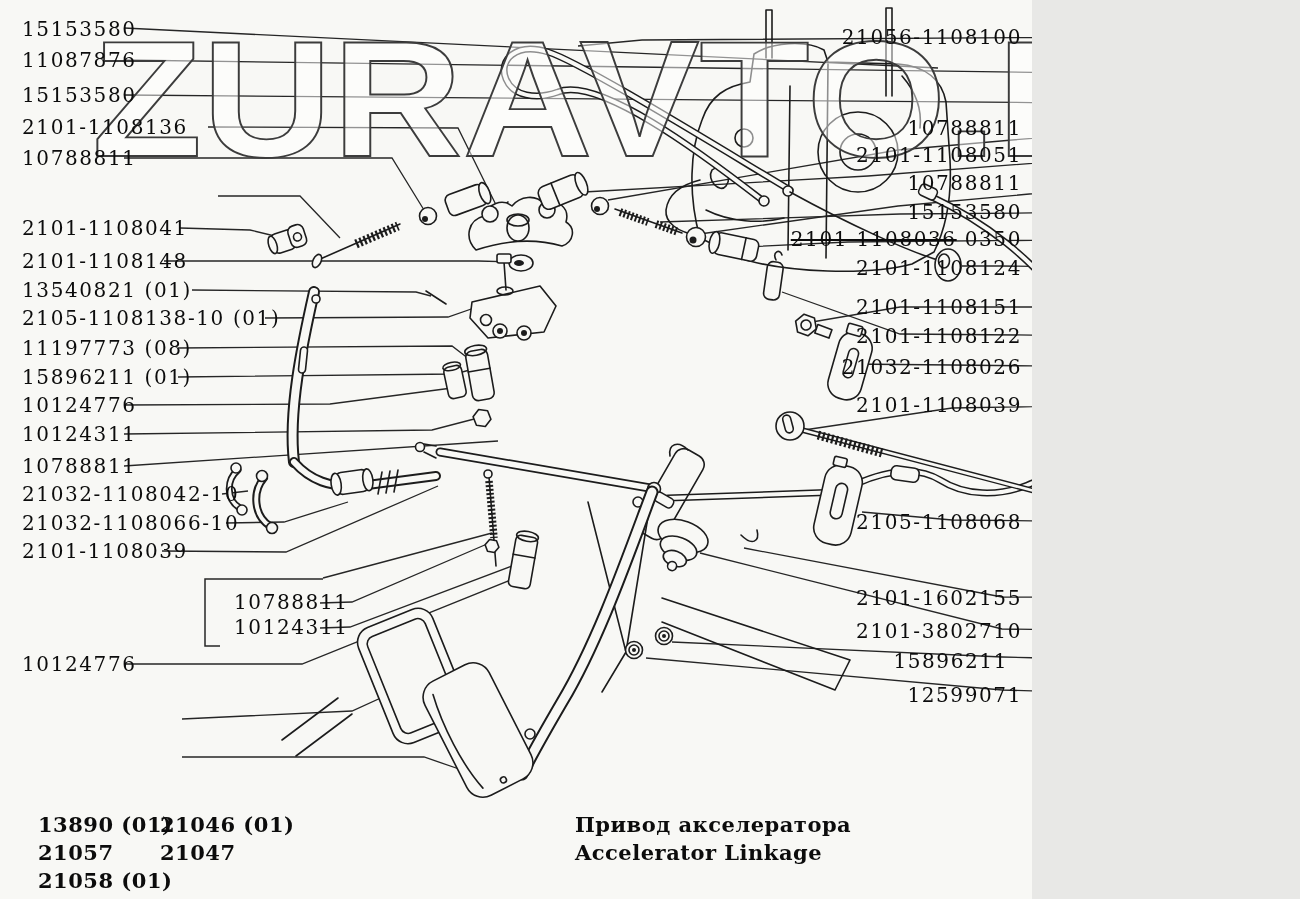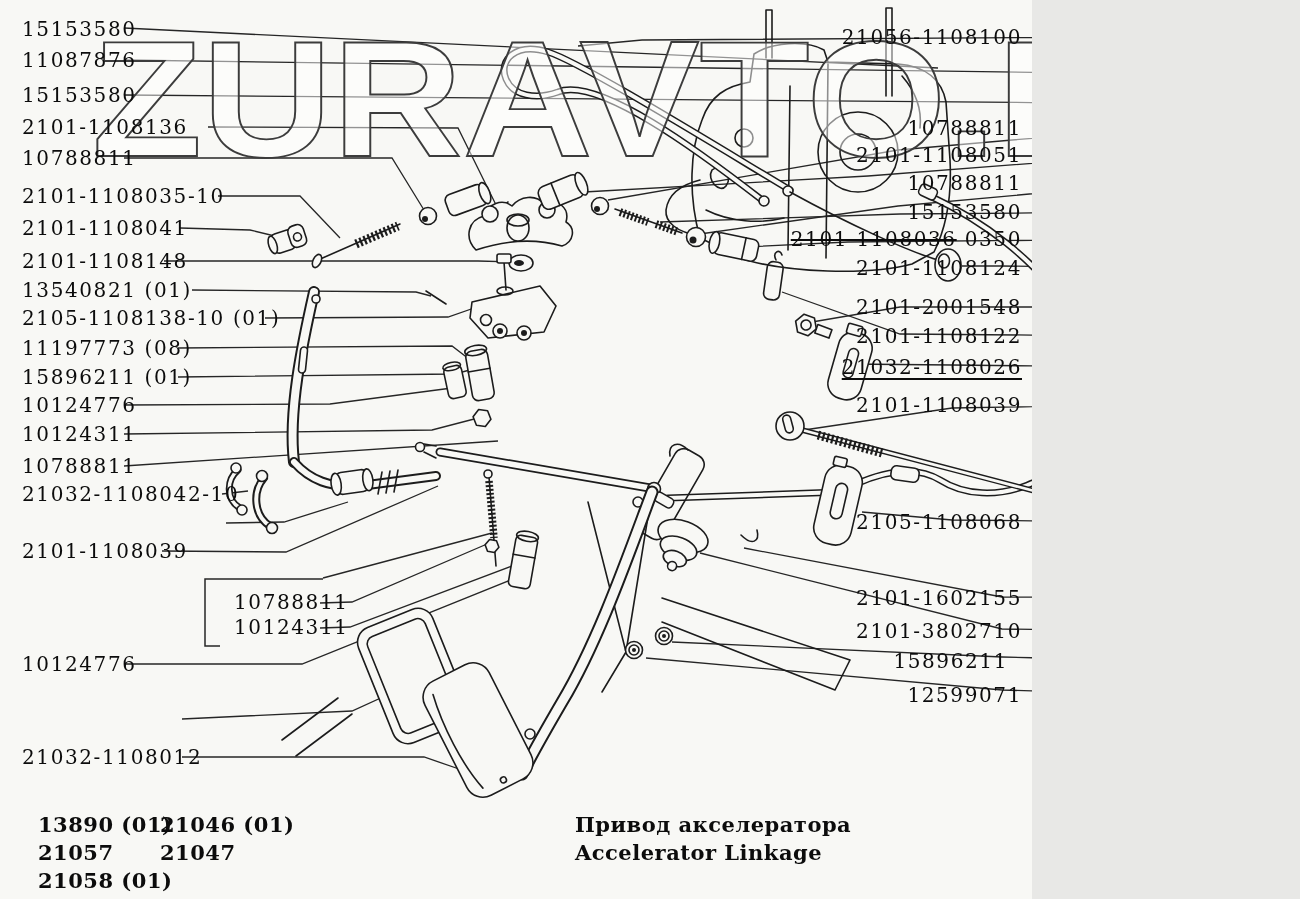--- a/index.html
+++ b/index.html
@@ -2,21 +2,21 @@
 <html><head>
 <meta charset="utf-8">
 <style>
   html,body{margin:0;padding:0;background:#e8e8e6;}
   .page{position:relative;width:1032px;height:899px;background:#f8f8f5;overflow:hidden;
         font-family:"DejaVu Serif", serif;}
   svg{position:absolute;left:0;top:0;}
   .pl{position:absolute;font-size:20px;letter-spacing:1.6px;color:#0c0c0c;white-space:nowrap;
       line-height:26px;z-index:5;margin-left:16px;}
   .pr{text-align:right;}
-  .u{text-decoration:underline;text-decoration-thickness:1.6px;text-underline-offset:4px;}
+  .u{text-decoration-thickness:1.6px;text-underline-offset:4px;}
   .strike{text-decoration:line-through;text-decoration-thickness:1.8px;text-align:center;}
   .stamp{font-weight:normal;margin-left:8px;}
   .foot{position:absolute;font-size:21px;font-weight:bold;letter-spacing:0.5px;color:#0c0c0c;
         white-space:nowrap;z-index:5;}
   .ink{stroke:#1c1c1c;fill:none;stroke-width:1.6;stroke-linecap:round;stroke-linejoin:round;}
   .fillp{fill:#f8f8f5;}
   .leader{stroke:#262626;stroke-width:1.3;fill:none;}
   .tube-o{stroke:#1c1c1c;fill:none;stroke-linecap:round;}
   .tube-i{stroke:#f8f8f5;fill:none;stroke-linecap:round;}
   .artifact{position:absolute;left:1264px;top:5px;width:30px;height:8px;z-index:6;}
@@ -333,47 +333,46 @@
   </g>
 
   <text x="92" y="156" textLength="1165" lengthAdjust="spacingAndGlyphs" font-family="Liberation Sans, sans-serif" font-size="166" font-weight="bold" fill="rgba(255,255,255,0.5)" stroke="#3c3c3c" stroke-width="1.8">ZURAVTO.RU</text>
 </svg>
 
 <div class="pl" style="left:6px;top:16px">15153580</div>
 <div class="pl" style="left:6px;top:47px">11087876</div>
 <div class="pl" style="left:6px;top:82px">15153580</div>
 <div class="pl" style="left:6px;top:114px">2101-1108136</div>
 <div class="pl" style="left:6px;top:145px">10788811</div>
-<div class="pl" style="left:6px;top:183px">2101-1108035-10</div>
 <div class="pl" style="left:6px;top:215px">2101-1108041</div>
 <div class="pl" style="left:6px;top:248px">2101-1108148</div>
 <div class="pl" style="left:6px;top:277px">13540821 (01)</div>
 <div class="pl" style="left:6px;top:305px">2105-1108138-10 (01)</div>
 <div class="pl" style="left:6px;top:335px">11197773 (08)</div>
 <div class="pl" style="left:6px;top:364px">15896211 (01)</div>
 <div class="pl" style="left:6px;top:392px">10124776</div>
 <div class="pl" style="left:6px;top:421px">10124311</div>
 <div class="pl" style="left:6px;top:453px">10788811</div>
 <div class="pl" style="left:6px;top:481px">21032-1108042-10</div>
+<div class="pl u" style="left:6px;top:510px">21032-1108066-10</div>
 <div class="pl" style="left:6px;top:538px">2101-1108039</div>
 <div class="pl" style="left:218px;top:589px">10788811</div>
 <div class="pl" style="left:218px;top:614px">10124311</div>
 <div class="pl" style="left:6px;top:651px">10124776</div>
-<div class="pl" style="left:6px;top:744px">21032-1108012</div>
 
 <div class="pl pr" style="right:10px;top:24px">21056-1108100</div>
 <div class="pl pr" style="right:10px;top:115px">10788811</div>
 <div class="pl pr" style="right:10px;top:142px">2101-1108051</div>
 <div class="pl pr" style="right:10px;top:170px">10788811</div>
 <div class="pl pr" style="right:10px;top:199px">15153580</div>
 <div class="pl pr" style="right:10px;top:226px">
   <span class="strike">2101-1108036</span><span class="stamp">0350</span>
 </div>
 <div class="pl pr" style="right:10px;top:255px">2101-1108124</div>
-<div class="pl pr" style="right:10px;top:294px">2101-2001548</div>
+<div class="pl pr" style="right:10px;top:294px">2101-1108151</div>
 <div class="pl pr" style="right:10px;top:323px">2101-1108122</div>
 <div class="pl pr u" style="right:10px;top:354px">21032-1108026</div>
 <div class="pl pr" style="right:10px;top:392px">2101-1108039</div>
 <div class="pl pr" style="right:10px;top:509px">2105-1108068</div>
 <div class="pl pr" style="right:10px;top:585px">2101-1602155</div>
 <div class="pl pr" style="right:10px;top:618px">2101-3802710</div>
 <div class="pl pr" style="right:24px;top:648px">15896211</div>
 <div class="pl pr" style="right:10px;top:682px">12599071</div>
 
 <div class="foot" style="left:38px;top:812px">13890 (01)</div>

